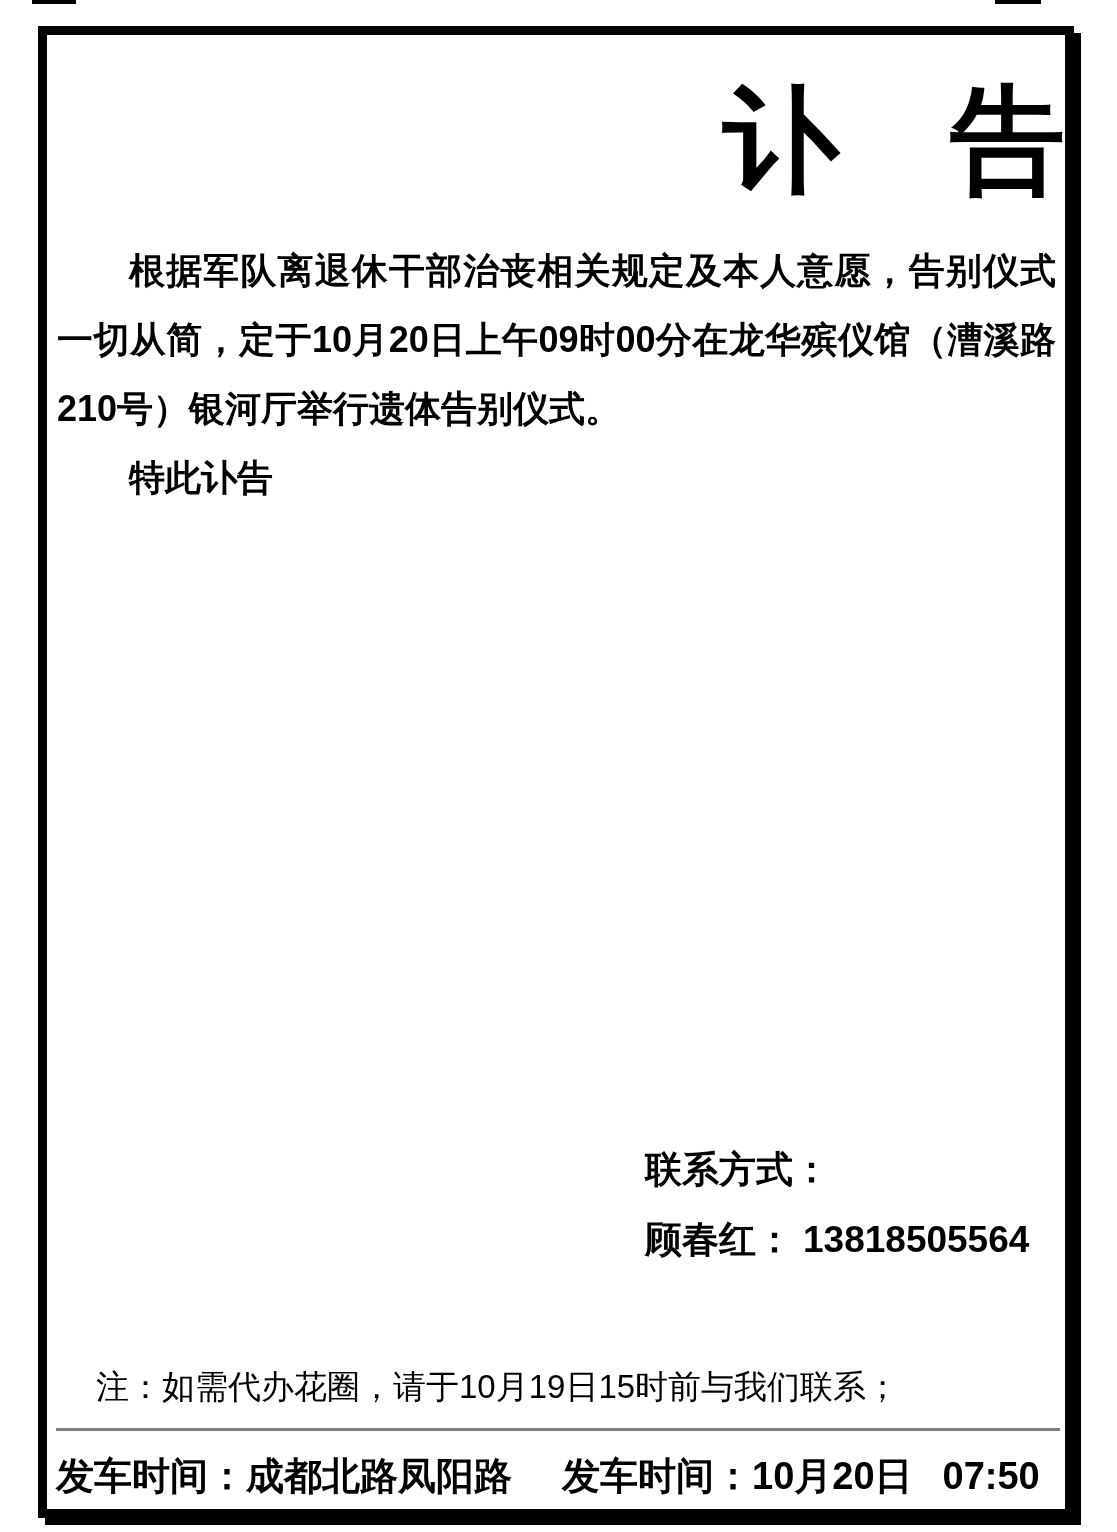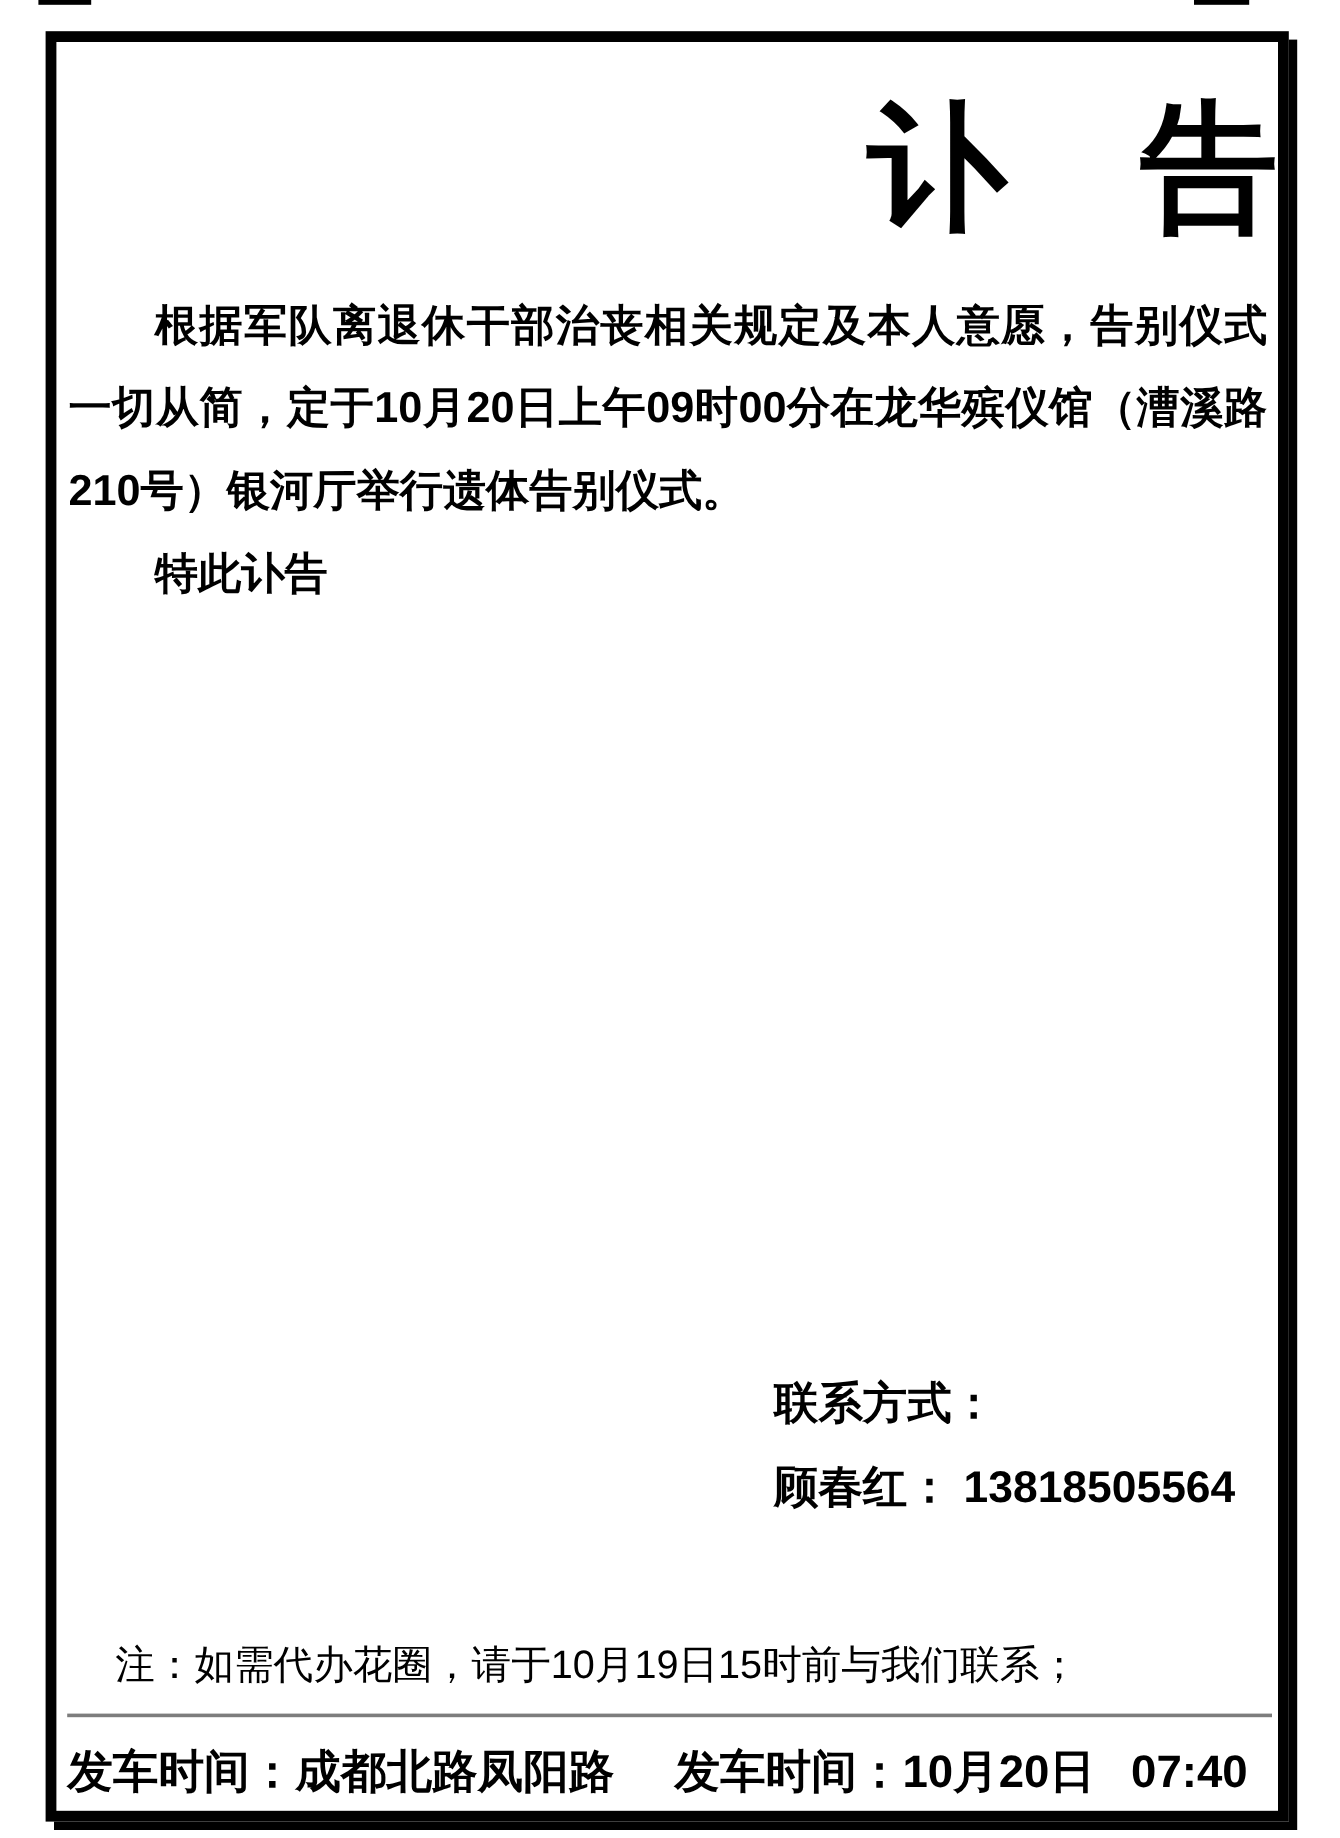--- a/index.html
+++ b/index.html
@@ -119,15 +119,15 @@
 
   <div class="contact">
     <div>联系方式：</div>
     <div><span>顾春红：</span><span class="phone">13818505564</span></div>
   </div>
 
   <div class="note">注：如需代办花圈，请于10月19日15时前与我们联系；</div>
 
   <div class="divider"></div>
 
-  <div class="footer"><span>发车时间：</span><span>成都北路凤阳路</span><span class="gap-lg">发车时间：</span><span>10月20日</span><span class="gap-sm">07:40</span></div>
+  <div class="footer"><span>发车时间：</span><span>成都北路凤阳路</span><span class="gap-lg">发车时间：</span><span>10月20日</span><span class="gap-sm">07:50</span></div>
 
 </div>
 
 </body></html>

